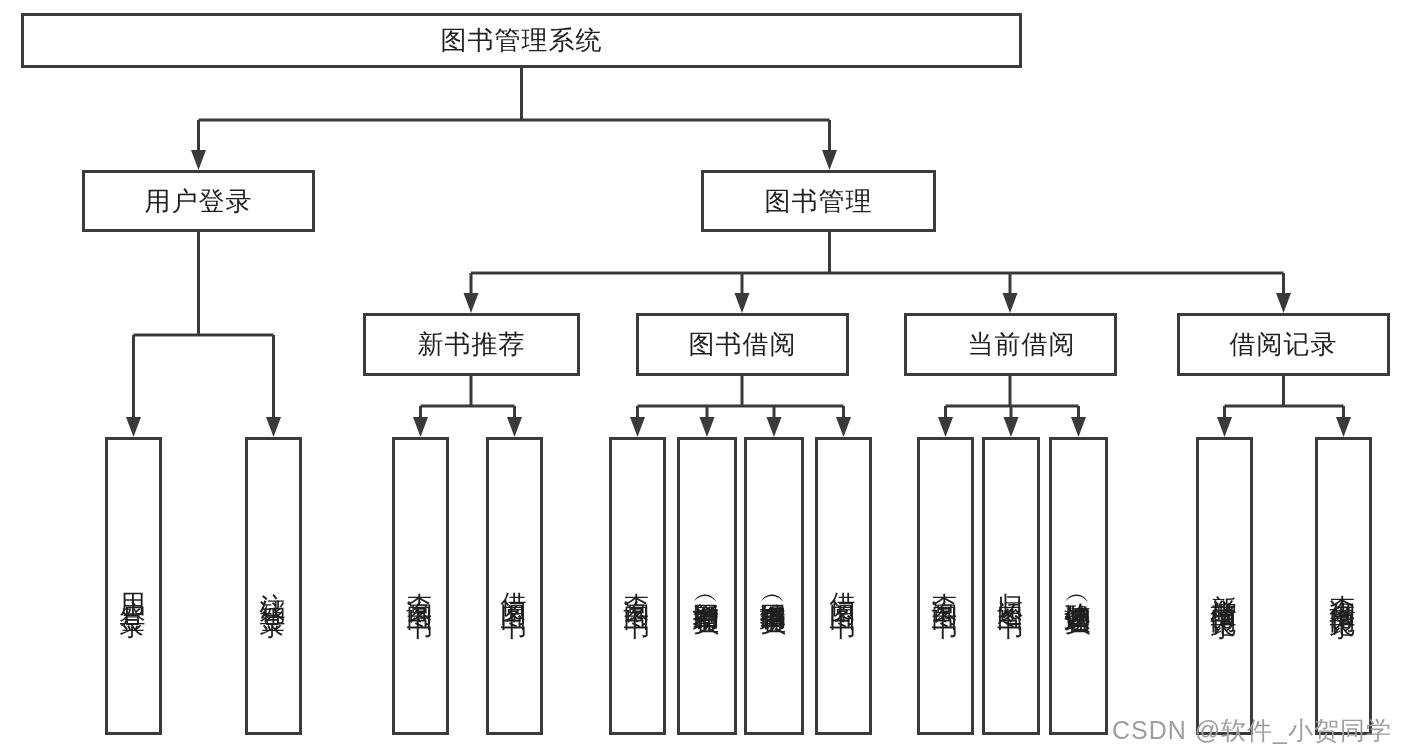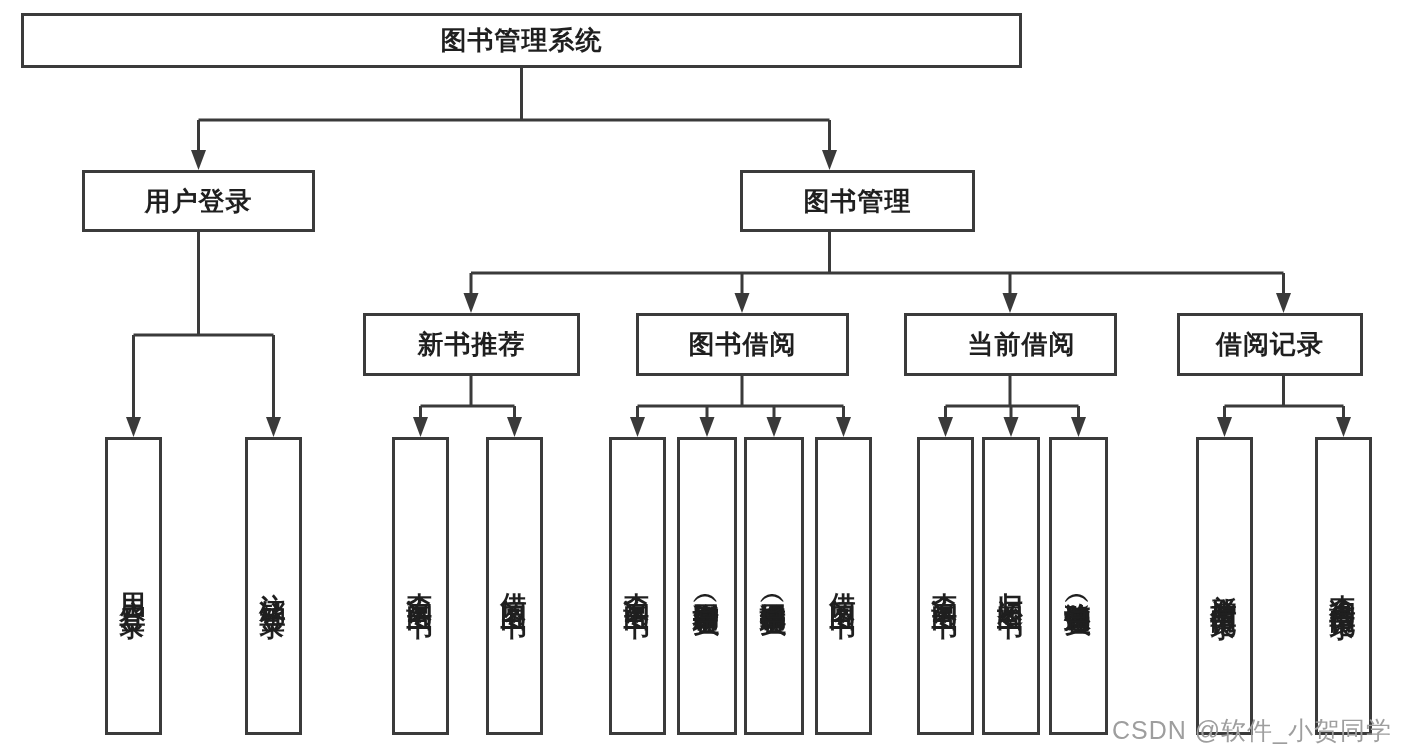--- a/index.html
+++ b/index.html
@@ -17,21 +17,20 @@
     position: absolute;
     box-sizing: border-box;
     background: #ffffff;
     border: 3px solid #3b3b3b;
     display: flex;
     align-items: center;
     justify-content: center;
     font-size: 26px;
     letter-spacing: 1px;
     white-space: nowrap;
-    font-weight: bold;
   }
   .leaf .vtext {
     writing-mode: vertical-rl;
     text-orientation: mixed;
     letter-spacing: 7px;
     font-size: 26px;
   }
   .leaf.long .vtext { letter-spacing: 1px; }
   .leaf.mid  .vtext { letter-spacing: 4px; }
   .watermark {
@@ -87,34 +86,34 @@
     </g>
   </svg>
 
   <div class="node" style="left:21px; top:13px; width:1001px; height:55px;">
     <span>图书管理系统</span>
   </div>
 
   <div class="node" style="left:82px; top:170px; width:233px; height:62px;">
     <span>用户登录</span>
   </div>
-  <div class="node" style="left:740px; top:170px; width:235px; height:62px;">
+  <div class="node" style="left:701px; top:170px; width:235px; height:62px;">
     <span>图书管理</span>
   </div>
 
   <div class="node" style="left:363px; top:313px; width:217px; height:63px;text-align:center;">
     <span>新书推荐</span>
   </div>
   <div class="node" style="left:636px; top:313px; width:213px; height:63px;">
     <span>图书借阅</span>
   </div>
   <div class="node" style="left:904px; top:313px; width:213px; height:63px;padding-left:22px;">
     <span>当前借阅</span>
   </div>
-  <div class="node" style="left:1177px; top:313px; width:186px; height:63px;">
+  <div class="node" style="left:1177px; top:313px; width:213px; height:63px;">
     <span>借阅记录</span>
   </div>
 
   <div class="node leaf" style="left:105px; top:437px; width:57px; height:298px;">
     <span class="vtext">用户登录</span>
   </div>
   <div class="node leaf" style="left:245px; top:437px; width:57px; height:298px;">
     <span class="vtext">注销登录</span>
   </div>
 

